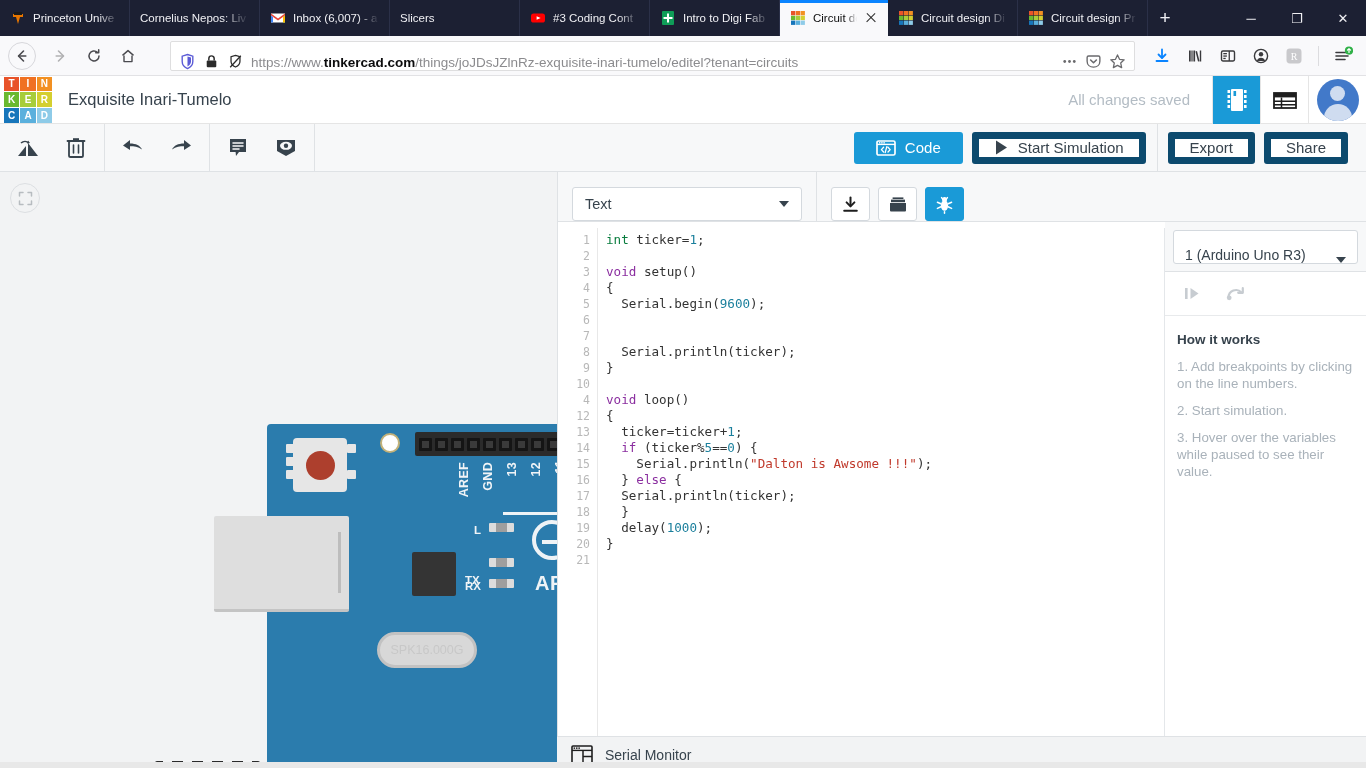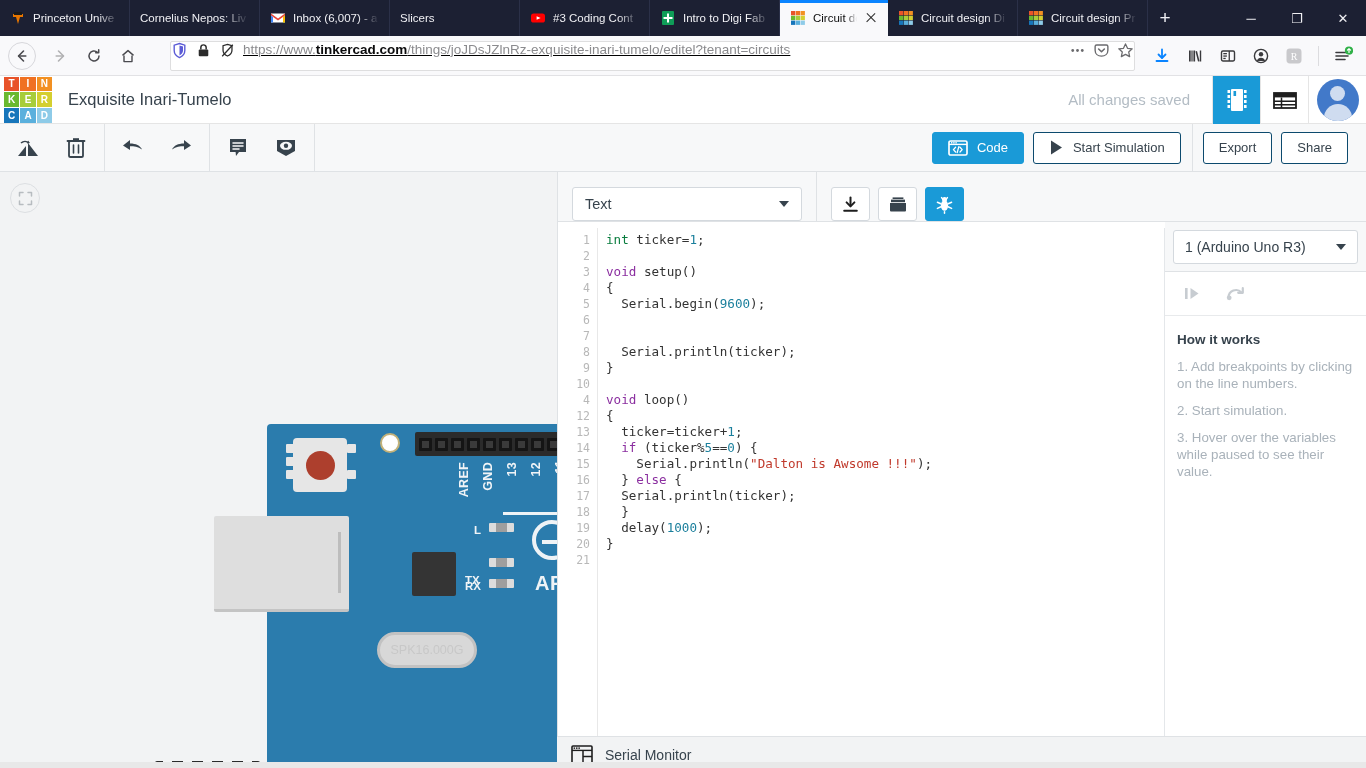--- a/index.html
+++ b/index.html
@@ -114,24 +114,23 @@
     margin-right: 6px;
   }
   .urlbar {
     flex: 1;
     height: 30px;
     margin: 0 10px 0 24px;
     background: #fff;
     border: 1px solid #dededf;
     border-radius: 2px;
     display: flex;
-    align-items: flex-start;
-    padding: 0 0;
+    align-items: flex-end;
+    padding: 0 8px;
     gap: 7px;
-    text-decoration: underline;
   }
   .url-text {
     flex: 1;
     font-size: 13.5px;
     color: #8b8b8e;
     white-space: nowrap;
     overflow: hidden;
   }
   .url-text .dom { color: #0c0c0d; font-weight: 600; }
   .url-ico { width: 17px; height: 17px; flex: 0 0 17px; }
@@ -231,28 +230,28 @@
   }
   .tb-right {
     margin-left: auto;
     display: flex;
     align-items: center;
     gap: 0;
     height: 48px;
   }
   .pill {
     height: 32px;
-    border: 1px solid #0c4a6e;
+    border: 7px solid #0c4a6e;
     border-radius: 3px;
     background: #fff;
     display: flex;
     align-items: center;
     gap: 9px;
     padding: 0 15px;
-    font-size: 13px;
+    font-size: 15px;
     color: #37434d;
     margin-right: 9px;
   }
   .pill.primary {
     background: #1a9ad7;
     border-color: #1a9ad7;
     color: #fff;
   }
   .tb-divider {
     width: 1px; height: 48px; background: #dfe2e5; margin: 0 10px 0 2px;
@@ -545,21 +544,21 @@
     background: #f7f8f9;
     border-bottom: 1px solid #dfe2e5;
   }
   .dbg-select {
     flex: 1;
     height: 34px;
     background: #fff;
     border: 1px solid #d4d9de;
     border-radius: 3px;
     display: flex;
-    align-items: center;
+    align-items: flex-end;
     padding: 0 11px;
     font-size: 14px;
     color: #37434d;
   }
   .dbg-ctrl-row {
     height: 44px;
     display: flex;
     align-items: center;
     gap: 6px;
     padding: 0 8px;

